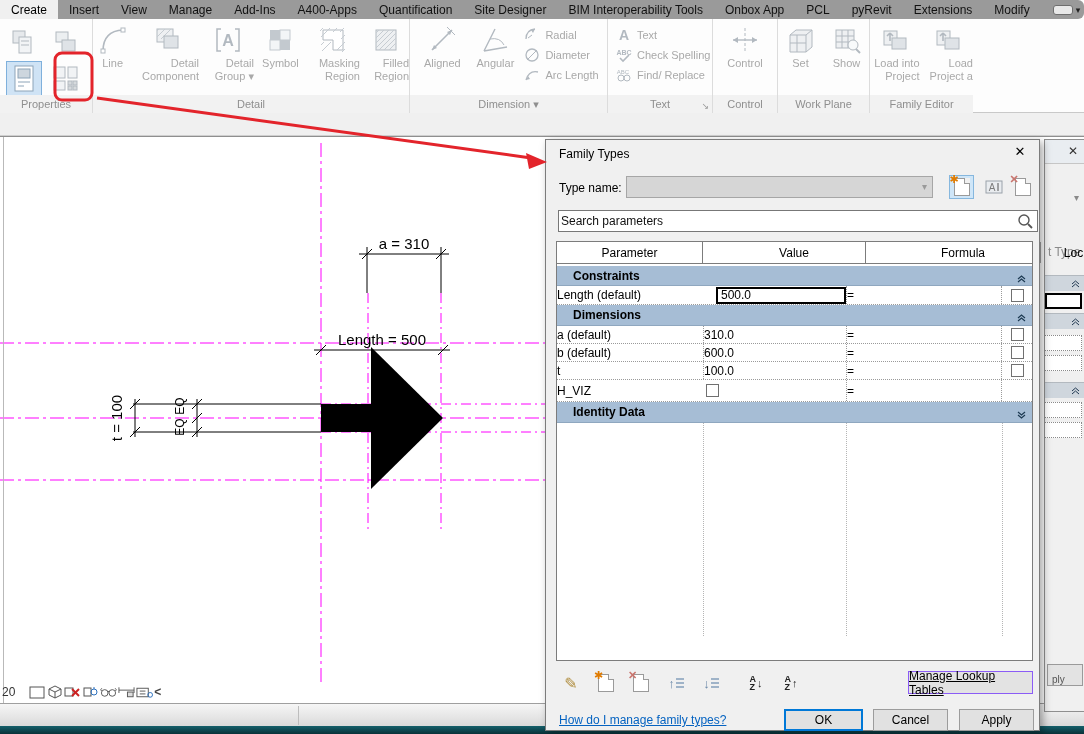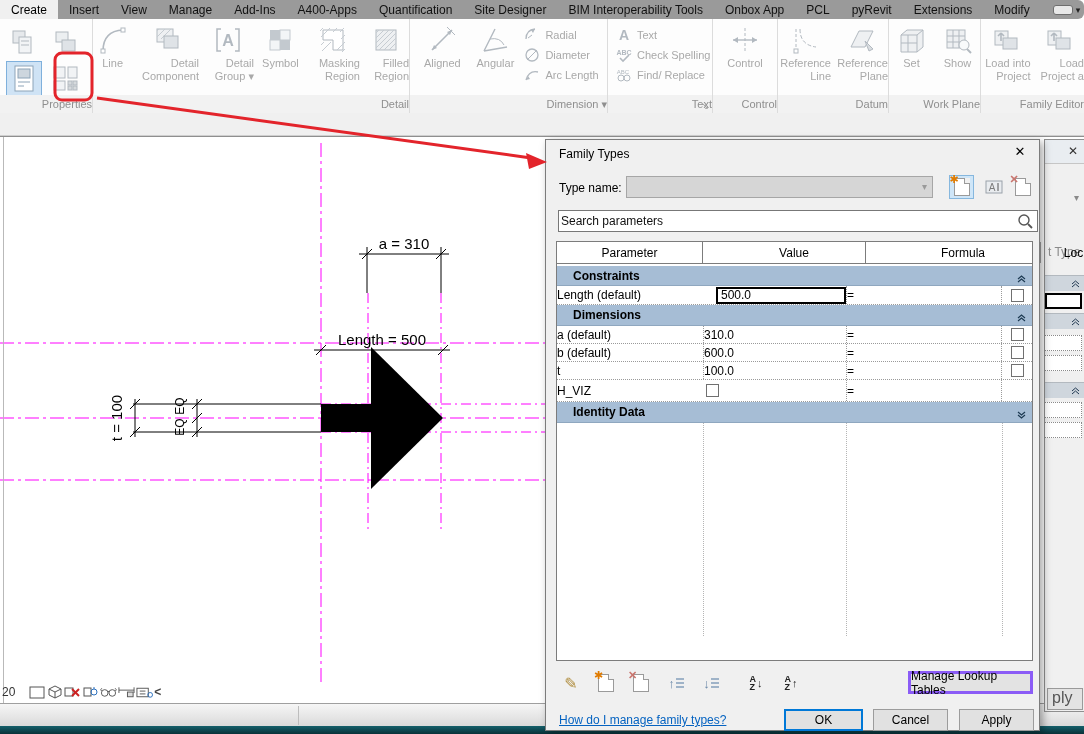--- a/index.html
+++ b/index.html
@@ -11,21 +11,21 @@
   .tab { padding:0 11px; font-size:12px; color:#111; display:flex; align-items:center; cursor:default; white-space:nowrap; }
   .tab.active { background:#f0f0f0; color:#000; }
   #ribbon-toggle { margin-left:6px; display:flex; align-items:center; gap:3px; padding:0 6px; }
   #ribbon-toggle .pill { width:20px; height:10px; background:#e8e8e8; border:1px solid #6e6e6e; border-radius:3px; }
   #ribbon-toggle .car { font-size:9px; color:#222; }
 
   
   #ribbon { position:absolute; left:0; top:19px; width:1084px; height:94px; background:#fdfdfd; border-bottom:1px solid #c9c9c9; display:flex; }
   .panel { position:relative; height:94px; border-right:1px solid #dcdcdc; }
   .pbody { position:absolute; left:0; top:2px; right:0; height:72px; display:flex; align-items:flex-start; justify-content:center; gap:4px; padding-top:2px; }
-  .plabel { position:absolute; left:0; bottom:0; width:100%; height:18px; font-size:11px; color:#8f8f8f; display:flex; align-items:center; justify-content:flex-end; gap:3px; background:#f2f2f2; }
+  .plabel { position:absolute; left:0; bottom:0; width:100%; height:18px; font-size:11px; color:#8f8f8f; display:flex; align-items:center; justify-content:center; gap:3px; background:#f2f2f2; }
   .bb { display:flex; flex-direction:column; align-items:center; width:52px; padding-top:2px; }
   .bb .bl { font-size:11px; color:#a9a9a9; text-align:right; line-height:1.15; margin-top:2px; }
   .bi { flex:0 0 auto; }
   .stack { display:flex; flex-direction:column; justify-content:flex-start; gap:4px; padding-top:4px; }
   .sb { display:flex; align-items:center; gap:5px; }
   .sb .bl { font-size:11px; color:#a9a9a9; white-space:nowrap; }
   .tile { width:36px; height:36px; border:1px solid transparent; display:flex; align-items:center; justify-content:center; }
   .tile.blue { background:#cfe3f5; border:1px solid #7fb0dc; }
   #props-grid { display:grid; grid-template-columns:38px 38px; grid-template-rows:37px 37px; gap:0 4px; padding-top:1px; }
   .edge-caret { position:absolute; left:2px; top:100px; font-size:9px; color:#8a8a8a; }
@@ -51,21 +51,21 @@
   #sliver { position:absolute; left:1044px; top:139px; width:40px; height:573px; background:#f0f0f0; border:1px solid #8f8f8f; border-right:none; }
   #sliver .shead { position:absolute; left:0; top:0; width:100%; height:24px; background:#e9edf1; border-bottom:1px solid #c6c6c6; }
   #sliver .sclose { position:absolute; right:6px; top:4px; font-size:12px; color:#333; }
   #sliver .scombo { position:absolute; right:5px; top:52px; font-size:10px; color:#8a8a8a; }
   #sliver .etype { position:absolute; left:3px; top:105px; font-size:12px; color:#8a8a8a; white-space:nowrap; }
   .sgrow { position:absolute; left:0; width:100%; height:16px; background:#cfd6dd; border-top:1px solid #b3b9bf; }
   .sgrow svg { position:absolute; right:4px; top:4px; }
   .sbox { position:absolute; left:0; width:37px; height:16px; background:#fff; }
   .sbox.sel { border:2px solid #000; }
   .sbox.dot { border:1px dotted #8a8a8a; border-left:none; }
-  #sliver .sapply { position:absolute; left:2px; top:548px; width:36px; height:22px; background:#e3e3e3; border:1px solid #9a9a9a; font-size:16px; color:#555; display:flex; align-items:flex-start; padding-left:4px; }
+  #sliver .sapply { position:absolute; left:2px; top:524px; width:36px; height:22px; background:#e3e3e3; border:1px solid #9a9a9a; font-size:10px; color:#555; display:flex; align-items:flex-end; padding-left:4px; }
 
   
   #dialog { position:absolute; left:545px; top:139px; width:495px; height:592px; background:#f0f0f0; border:1px solid #7c7c7c; box-shadow:3px 3px 8px rgba(0,0,0,.35); font-size:12px; }
   #dlg-title { position:absolute; left:0; top:0; width:100%; height:27px; }
   #dlg-title .t { position:absolute; left:13px; top:7px; font-size:12px; color:#000; }
   #dlg-close { position:absolute; right:8px; top:4px; width:22px; height:18px; text-align:center; font-size:13px; color:#000; }
   #typename-label { position:absolute; left:13px; top:41px; color:#000; }
   #typename-combo { position:absolute; left:80px; top:36px; width:307px; height:22px; background:#d6d6d6; border:1px solid #a6a6a6; }
   #typename-combo .car { position:absolute; right:5px; top:4px; font-size:10px; color:#9a9a9a; }
   .mini { position:absolute; top:35px; width:25px; height:24px; display:flex; align-items:center; justify-content:center; }
@@ -98,21 +98,21 @@
   .pagei { position:relative; width:16px; height:18px; background:#fff; border:1px solid #9a9a9a; }
   .pagei .fold { position:absolute; right:-1px; top:-1px; width:6px; height:6px; background:#f0f0f0; border-left:1px solid #9a9a9a; border-bottom:1px solid #9a9a9a; }
   .star { position:absolute; left:-5px; top:-6px; color:#e07b00; font-size:11px; }
   .redx { position:absolute; left:-6px; top:-6px; color:#c9766f; font-size:11px; font-weight:bold; }
   .mvarrow { font-size:13px; color:#6b88a8; font-weight:bold; }
   .mvlines { display:flex; flex-direction:column; gap:2px; margin-left:1px; }
   .mvlines i { display:block; width:8px; height:2px; background:#9fb3c8; }
   .sortletters { display:flex; flex-direction:column; line-height:8px; font-size:9px; font-weight:bold; color:#222; }
   .sarrow { font-size:11px; color:#222; margin-left:1px; }
 
-  #manage-lookup { position:absolute; left:362px; top:531px; width:125px; height:23px; background:#e3e3e3; border:3px solid #8b5cf6; font-size:12px; display:flex; align-items:center; justify-content:center; color:#000; }
+  #manage-lookup { position:absolute; left:362px; top:531px; width:125px; height:23px; background:#e3e3e3; border:1px solid #8b5cf6; font-size:12px; display:flex; align-items:center; justify-content:center; color:#000;text-decoration:underline; }
   #help-link { position:absolute; left:13px; top:573px; font-size:12px; color:#0563c1; text-decoration:underline; }
   .wbtn { position:absolute; top:569px; height:22px; background:#e1e1e1; border:1px solid #9c9c9c; font-size:12px; display:flex; align-items:center; justify-content:center; color:#000; }
   #btn-ok { left:238px; width:79px; border:2px solid #0078d7; }
   #btn-cancel { left:327px; width:75px; }
   #btn-apply { left:413px; width:75px; }
 
   
   #annot { position:absolute; left:0; top:0; width:1084px; height:734px; pointer-events:none; z-index:50; }
 
   svg.icon { display:block; }
@@ -332,42 +332,20 @@
               <path d="M3 15 L8 12 L8 18 Z M27 15 L22 12 L22 18 Z" fill="#b2b9c0"></path>
             </svg>
           <span class="bl">Control</span>
         </div>
       </div>
       <div class="plabel">
           <span>Control</span>
         </div>
     </div>
 
-    <div class="panel" style="width:111px">
-      <div class="pbody">
-        <div class="bb" style="width:56px">
-          <svg class="icon bi" width="30" height="30" viewBox="0 0 30 30">
-              <line x1="6" y1="4" x2="6" y2="24" stroke="#b2b9c0" stroke-dasharray="3 2"></line>
-              <path d="M10 4 Q10 20 26 22" fill="none" stroke="#b2b9c0" stroke-dasharray="4 2"></path>
-              <rect x="4" y="24" width="4" height="4" fill="#fff" stroke="#b2b9c0"></rect>
-            </svg>
-          <span class="bl">Reference Line</span>
-        </div>
-        <div class="bb" style="width:56px">
-          <svg class="icon bi" width="30" height="30" viewBox="0 0 30 30">
-              <path d="M4 22 L12 6 L26 6 L18 22 Z" fill="#eef0f2" stroke="#b2b9c0"></path>
-              <path d="M18 16 L26 24 L22 26 Z" fill="#d9dde1" stroke="#b2b9c0"></path>
-            </svg>
-          <span class="bl">Reference Plane</span>
-        </div>
-      </div>
-      <div class="plabel">
-          <span>Datum</span>
-        </div>
-    </div>
 
     <div class="panel" style="width:92px">
       <div class="pbody">
         <div class="bb" style="width:42px">
           <svg class="icon bi" width="30" height="30" viewBox="0 0 30 30">
               <path d="M4 10 L10 5 L26 5 L26 22 L20 27 L4 27 Z" fill="#eef0f2" stroke="#b2b9c0"></path>
               <path d="M4 10 L20 10 L20 27 M20 10 L26 5 M11 10 L11 27 M4 18 L20 18" stroke="#b2b9c0" fill="none"></path>
             </svg>
           <span class="bl">Set</span>
         </div>

